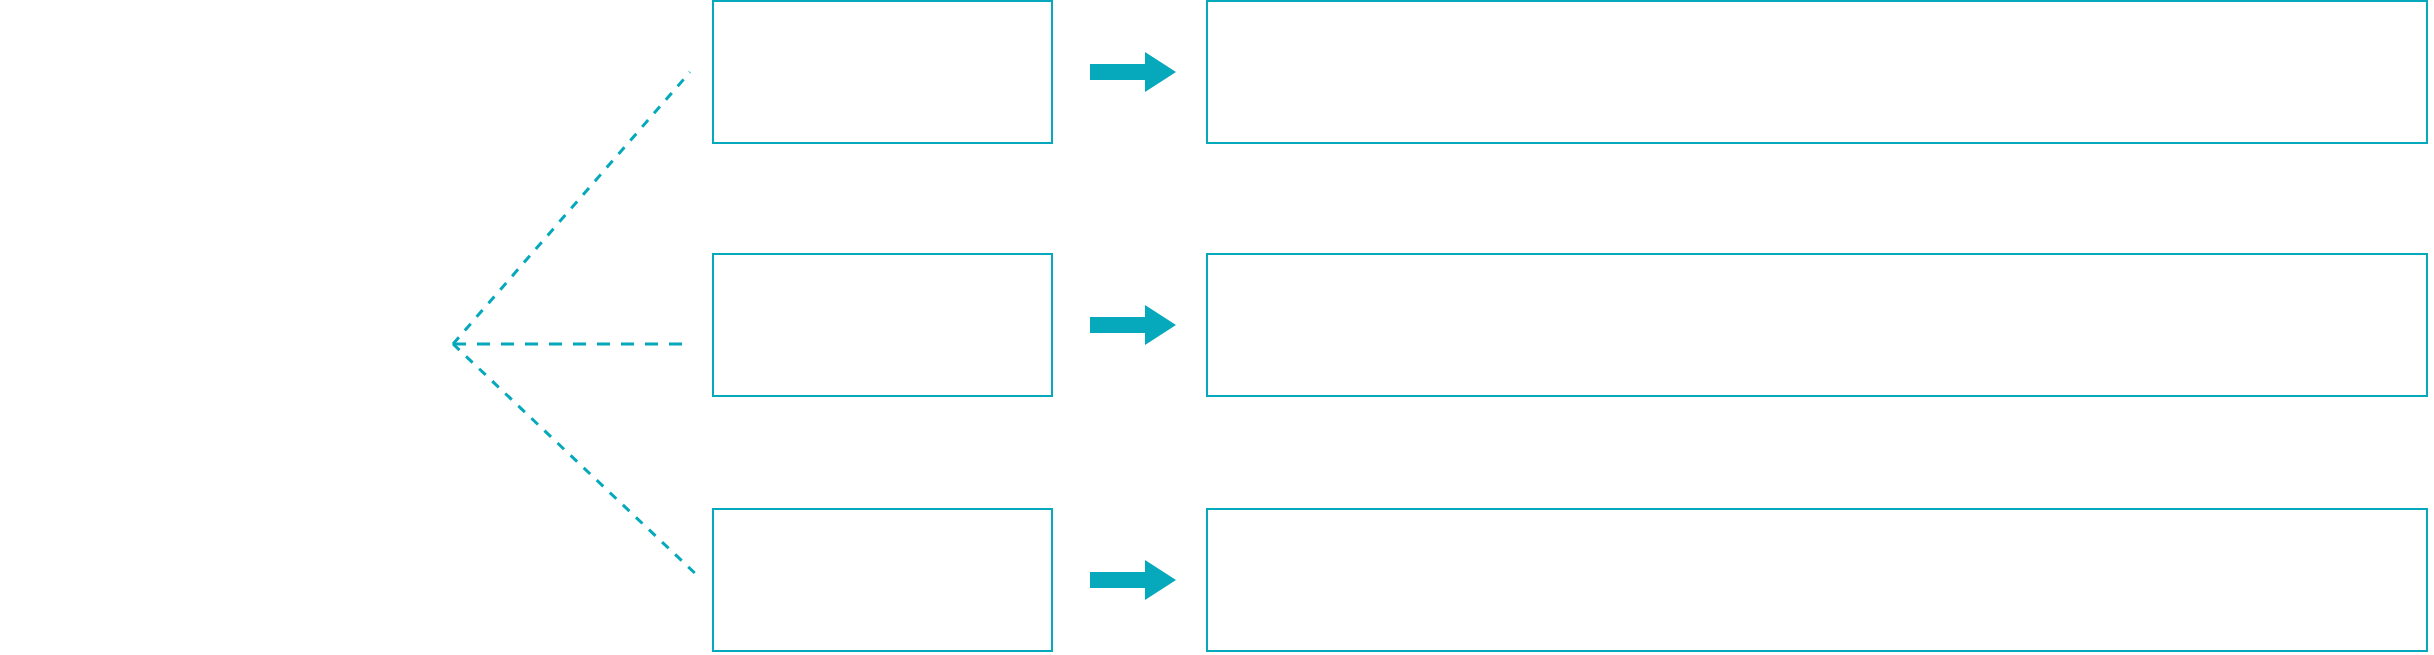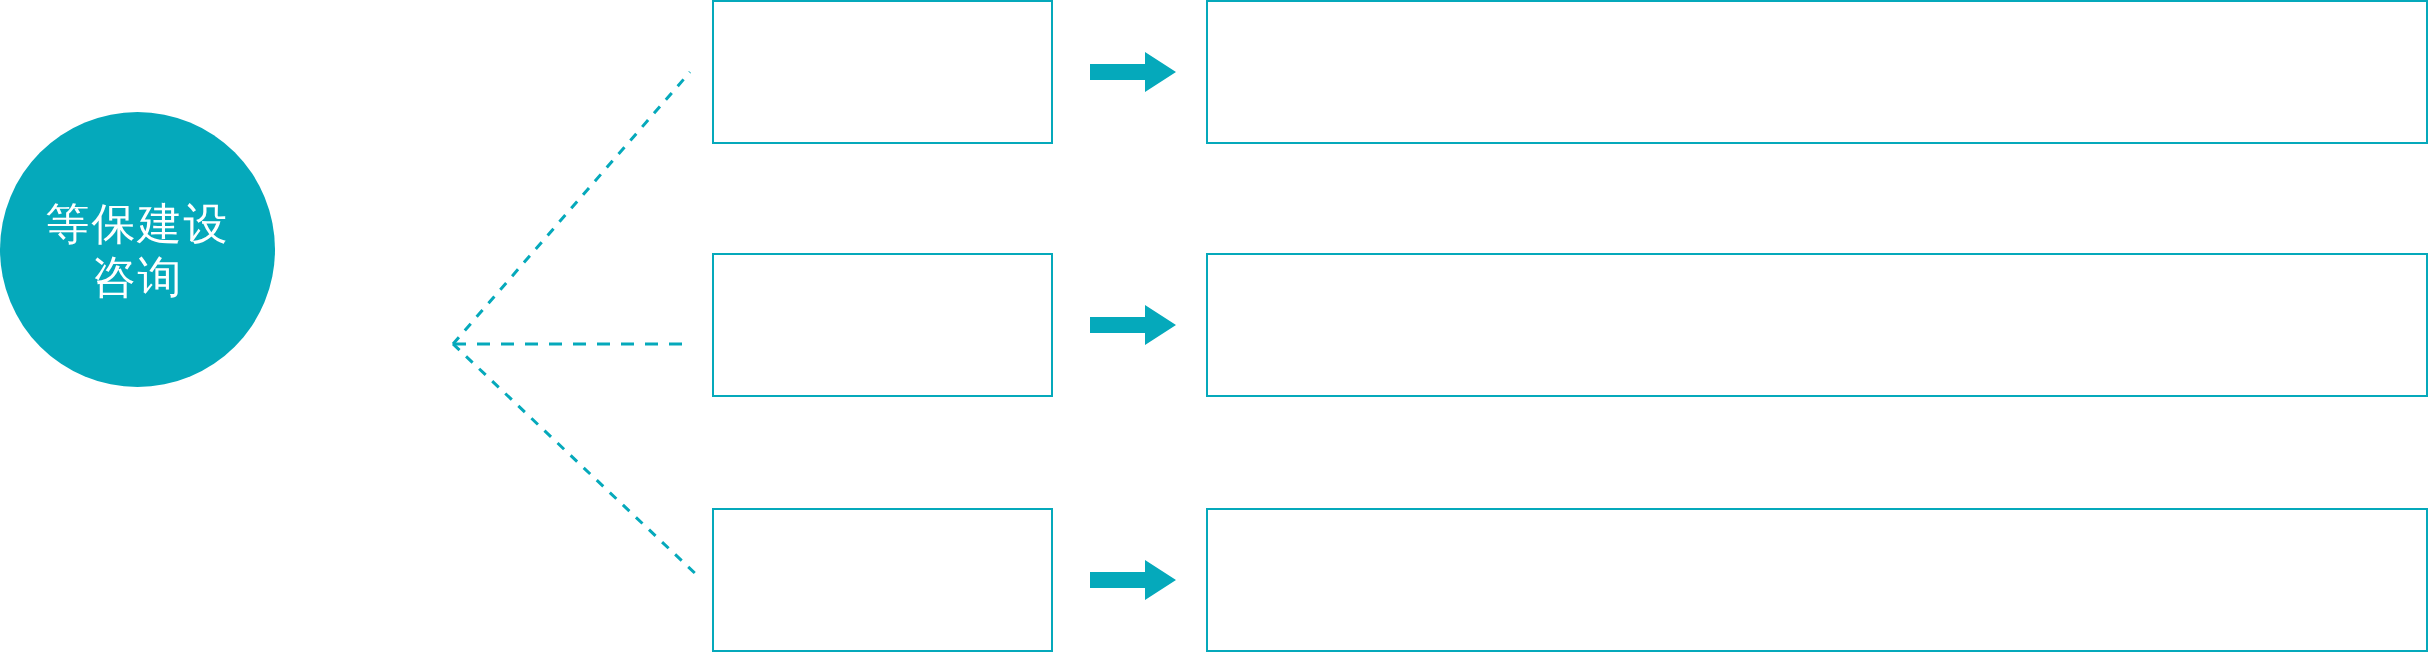--- a/index.html
+++ b/index.html
@@ -114,24 +114,20 @@
 <body>
 
 <div id="stage">
 
   <svg class="connectors" viewBox="0 0 2434 655" width="2434" height="655" aria-hidden="true">
     <line x1="453" y1="344" x2="690" y2="72" stroke="#05a9bb" stroke-width="3" stroke-dasharray="9 9" stroke-linecap="butt"></line>
     <line x1="453" y1="344" x2="690" y2="344" stroke="#05a9bb" stroke-width="3" stroke-dasharray="13 11" stroke-linecap="butt"></line>
     <line x1="453" y1="344" x2="700" y2="578" stroke="#05a9bb" stroke-width="3" stroke-dasharray="9 9" stroke-linecap="butt"></line>
   </svg>
 
-  <div class="hub">
-    <div class="hub-label">等保建设
-咨询</div>
-  </div>
 
   <div class="row row-1">
     <div class="box-small">
       <span class="box-text"></span>
     </div>
     <svg class="arrow" viewBox="0 0 86 40" width="86" height="40" aria-hidden="true">
       <path d="M0 12 H55 V0 L86 20 L55 40 V28 H0 Z" fill="#05a9bb"></path>
     </svg>
     <div class="box-large">
       <span class="box-text"></span>

